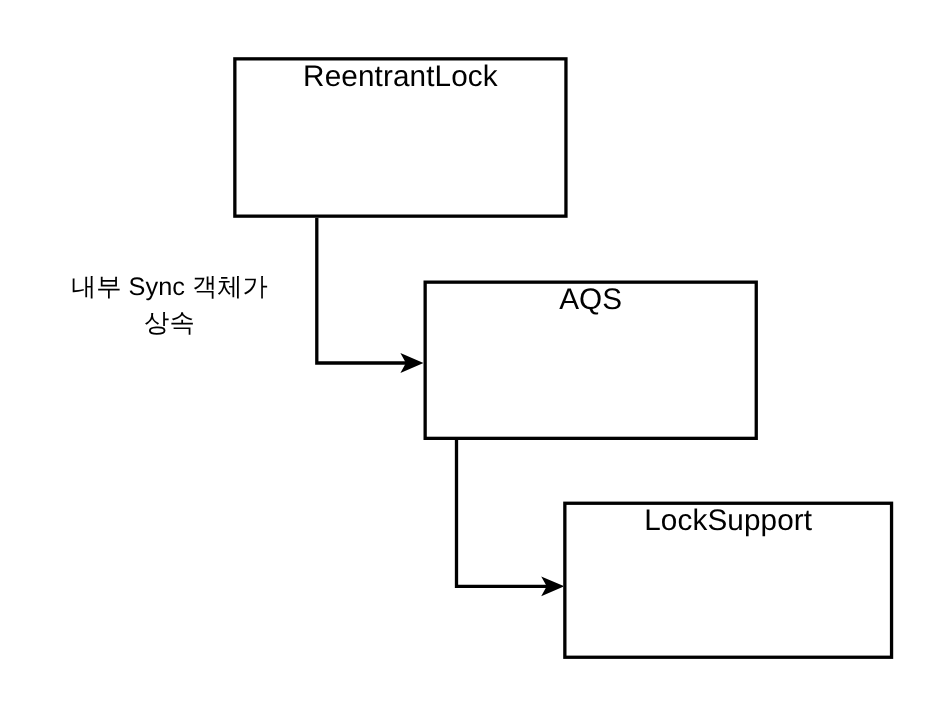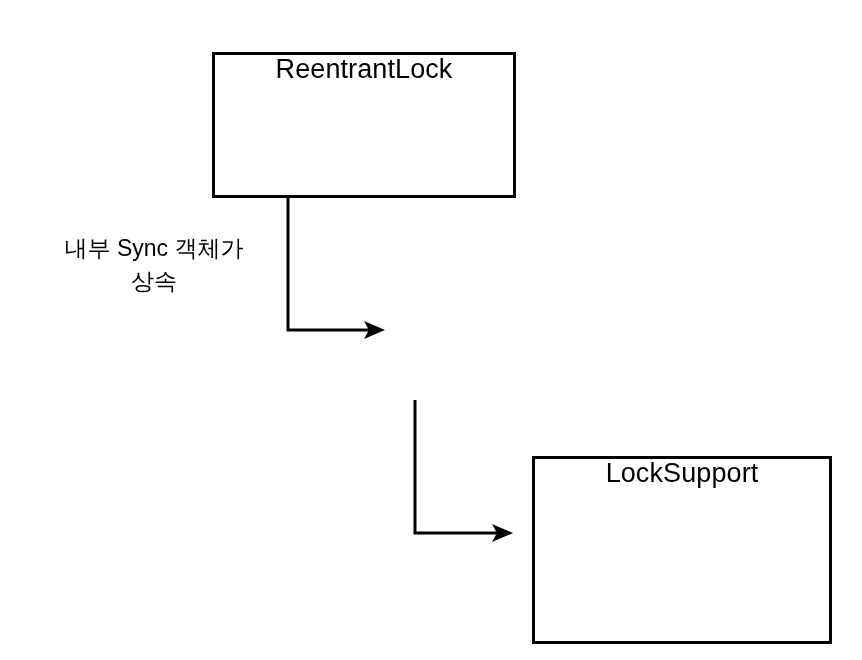--- a/index.html
+++ b/index.html
@@ -44,37 +44,37 @@
     width: 304px;
     height: 146px;
   }
   #node-aqs {
     left: 385px;
     top: 255px;
     width: 304px;
     height: 145px;
   }
   #node-locksupport {
-    left: 532px;
+    left: 512px;
     top: 456px;
     width: 300px;
-    height: 188px;
+    height: 143px;
   }
   .edge-label {
     position: absolute;
     font-size: 23px;
     line-height: 1.42;
     color: #000000;
     text-align: center;
     white-space: pre-line;
     z-index: 4;
   }
   #edge-label-inherit {
     left: 14px;
-    top: 232px;
+    top: 244px;
     width: 280px;
   }
   #edge-label-use {
     left: 308px;
     top: 455px;
     width: 120px;
   }
   svg.connector-layer {
     position: absolute;
     left: 0;
@@ -105,20 +105,23 @@
     <path class="connector-path" d="M 288 198 L 288 330 L 371 330"></path>
     <polygon class="arrow-head" points="385,330 364,321 369,330 364,339"></polygon>
     <path class="connector-path" d="M 415 400 L 415 533 L 499 533"></path>
     <polygon class="arrow-head" points="513,533 492,524 497,533 492,542"></polygon>
   </svg>
 
   <div class="node-box" id="node-reentrantlock">
     <span class="node-label">ReentrantLock</span>
   </div>
 
+  <div class="node-box" id="node-aqs">
+    <span class="node-label">AQS</span>
+  </div>
 
   <div class="node-box" id="node-locksupport">
     <span class="node-label">LockSupport</span>
   </div>
 
   <div class="edge-label" id="edge-label-inherit">내부 Sync 객체가
 상속</div>
 
 
 </div>

